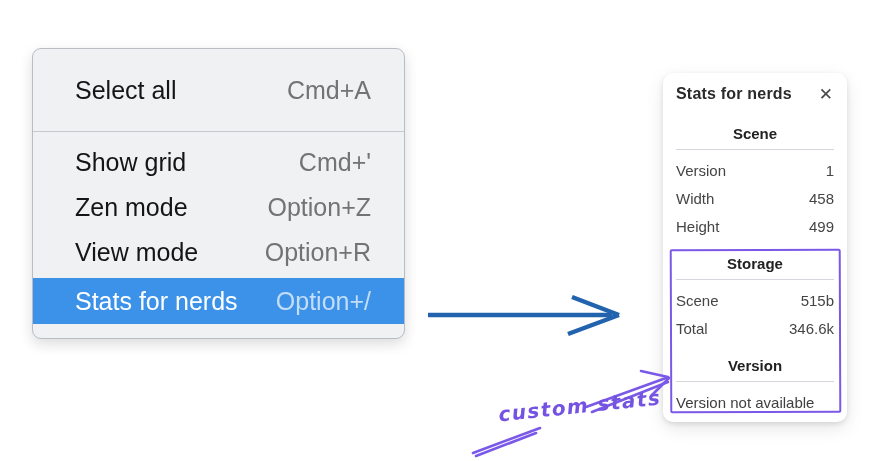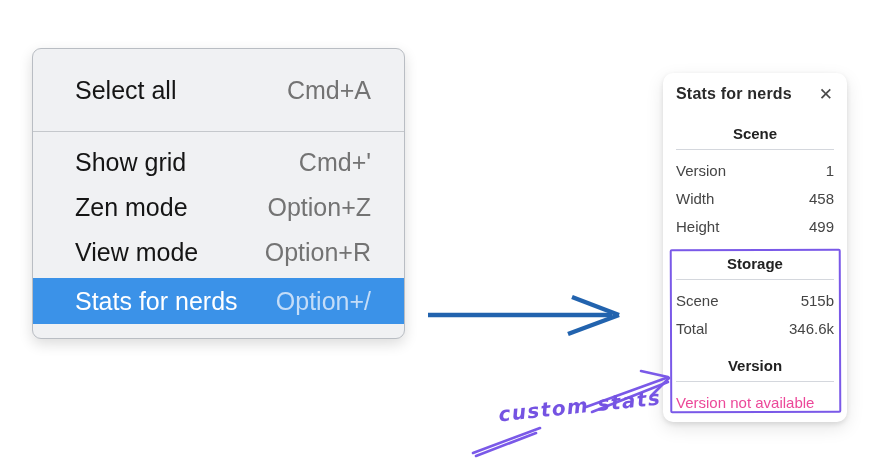--- a/index.html
+++ b/index.html
@@ -47,21 +47,21 @@
     margin-top:15px; margin-bottom:7px;
   }
   .sec-heading.first { margin-top:22px; }
   .sec-divider { border:none; border-top:1px solid #d4d7dd; margin:0 0 6px 0; }
   .stat-row {
     display:flex; justify-content:space-between; align-items:center;
     height:28px;
   }
   .stat-row .lab { color:#454545; }
   .stat-row .val { color:#454545; }
-  .version-note { height:28px; display:flex; align-items:center; color:#ec4899;text-align:center; }
+  .version-note { height:28px; display:flex; align-items:center; color:#404040;text-align:center; }
 
   
   .custom-box {
     position:absolute; left:7px; top:176px; width:171px; height:164px;
     border:2px solid #7a59e8; border-radius:2px;
     transform:rotate(-.2deg); pointer-events:none;
   }
 
   
   .arrows-overlay { position:absolute; left:0; top:0; width:873px; height:461px; pointer-events:none; }

